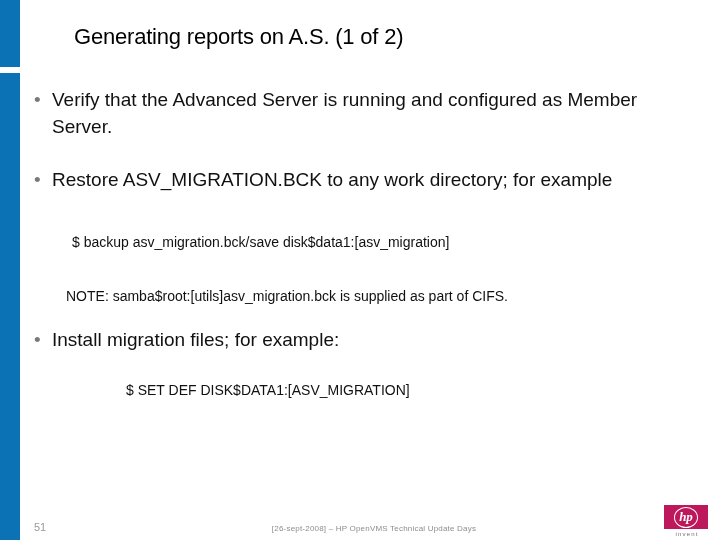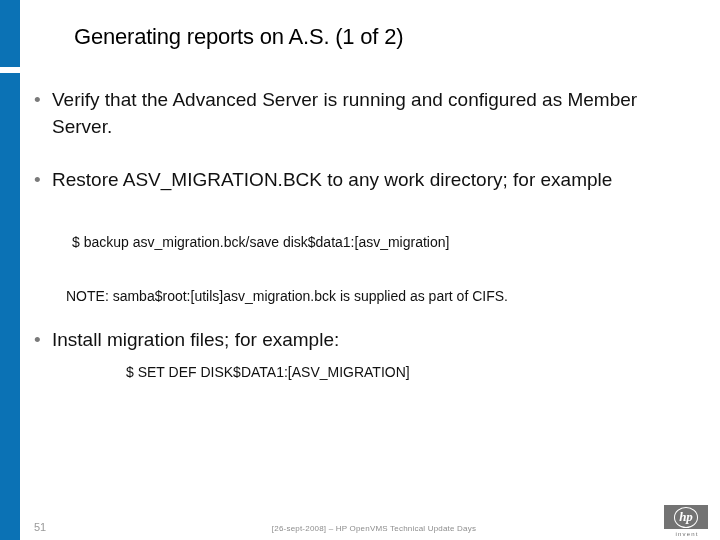--- a/index.html
+++ b/index.html
@@ -82,21 +82,21 @@
     color: #111111;
     white-space: nowrap;
   }
 
   
   #bullet-1 { position: absolute; left: 0px;  top: 0px;   width: 660px; }
   #bullet-2 { position: absolute; left: 0px;  top: 80px;  width: 660px; }
   #cmd-backup { position: absolute; left: 38px; top: 146px; }
   #note-line  { position: absolute; left: 32px; top: 200px; }
   #bullet-3 { position: absolute; left: 0px;  top: 240px; width: 660px; }
-  #code-block { position: absolute; left: 92px; top: 276px; }
+  #code-block { position: absolute; left: 92px; top: 294px; }
   #code-block .sub-line { margin-bottom: 4px; }
 
   
   #footer-page-number {
     position: absolute;
     left: 34px;
     top: 521px;
     font-size: 11px;
     color: #9a9a9a;
   }
@@ -116,21 +116,21 @@
   #hp-logo {
     position: absolute;
     right: 10px;
     top: 505px;
     width: 46px;
     text-align: center;
   }
   #hp-logo-mark {
     width: 44px;
     height: 24px;
-    background: #737373;
+    background: #be185d;
     display: flex;
     align-items: center;
     justify-content: center;
   }
   #hp-logo-mark .hp-oval {
     width: 22px;
     height: 19px;
     border: 1.5px solid #ffffff;
     border-radius: 50%;
     color: #ffffff;

